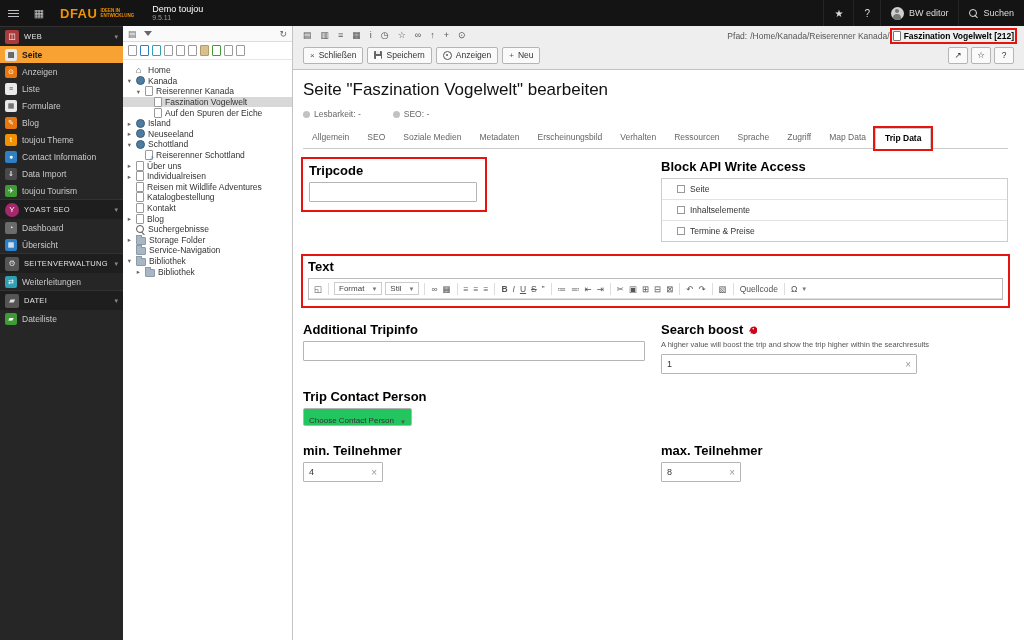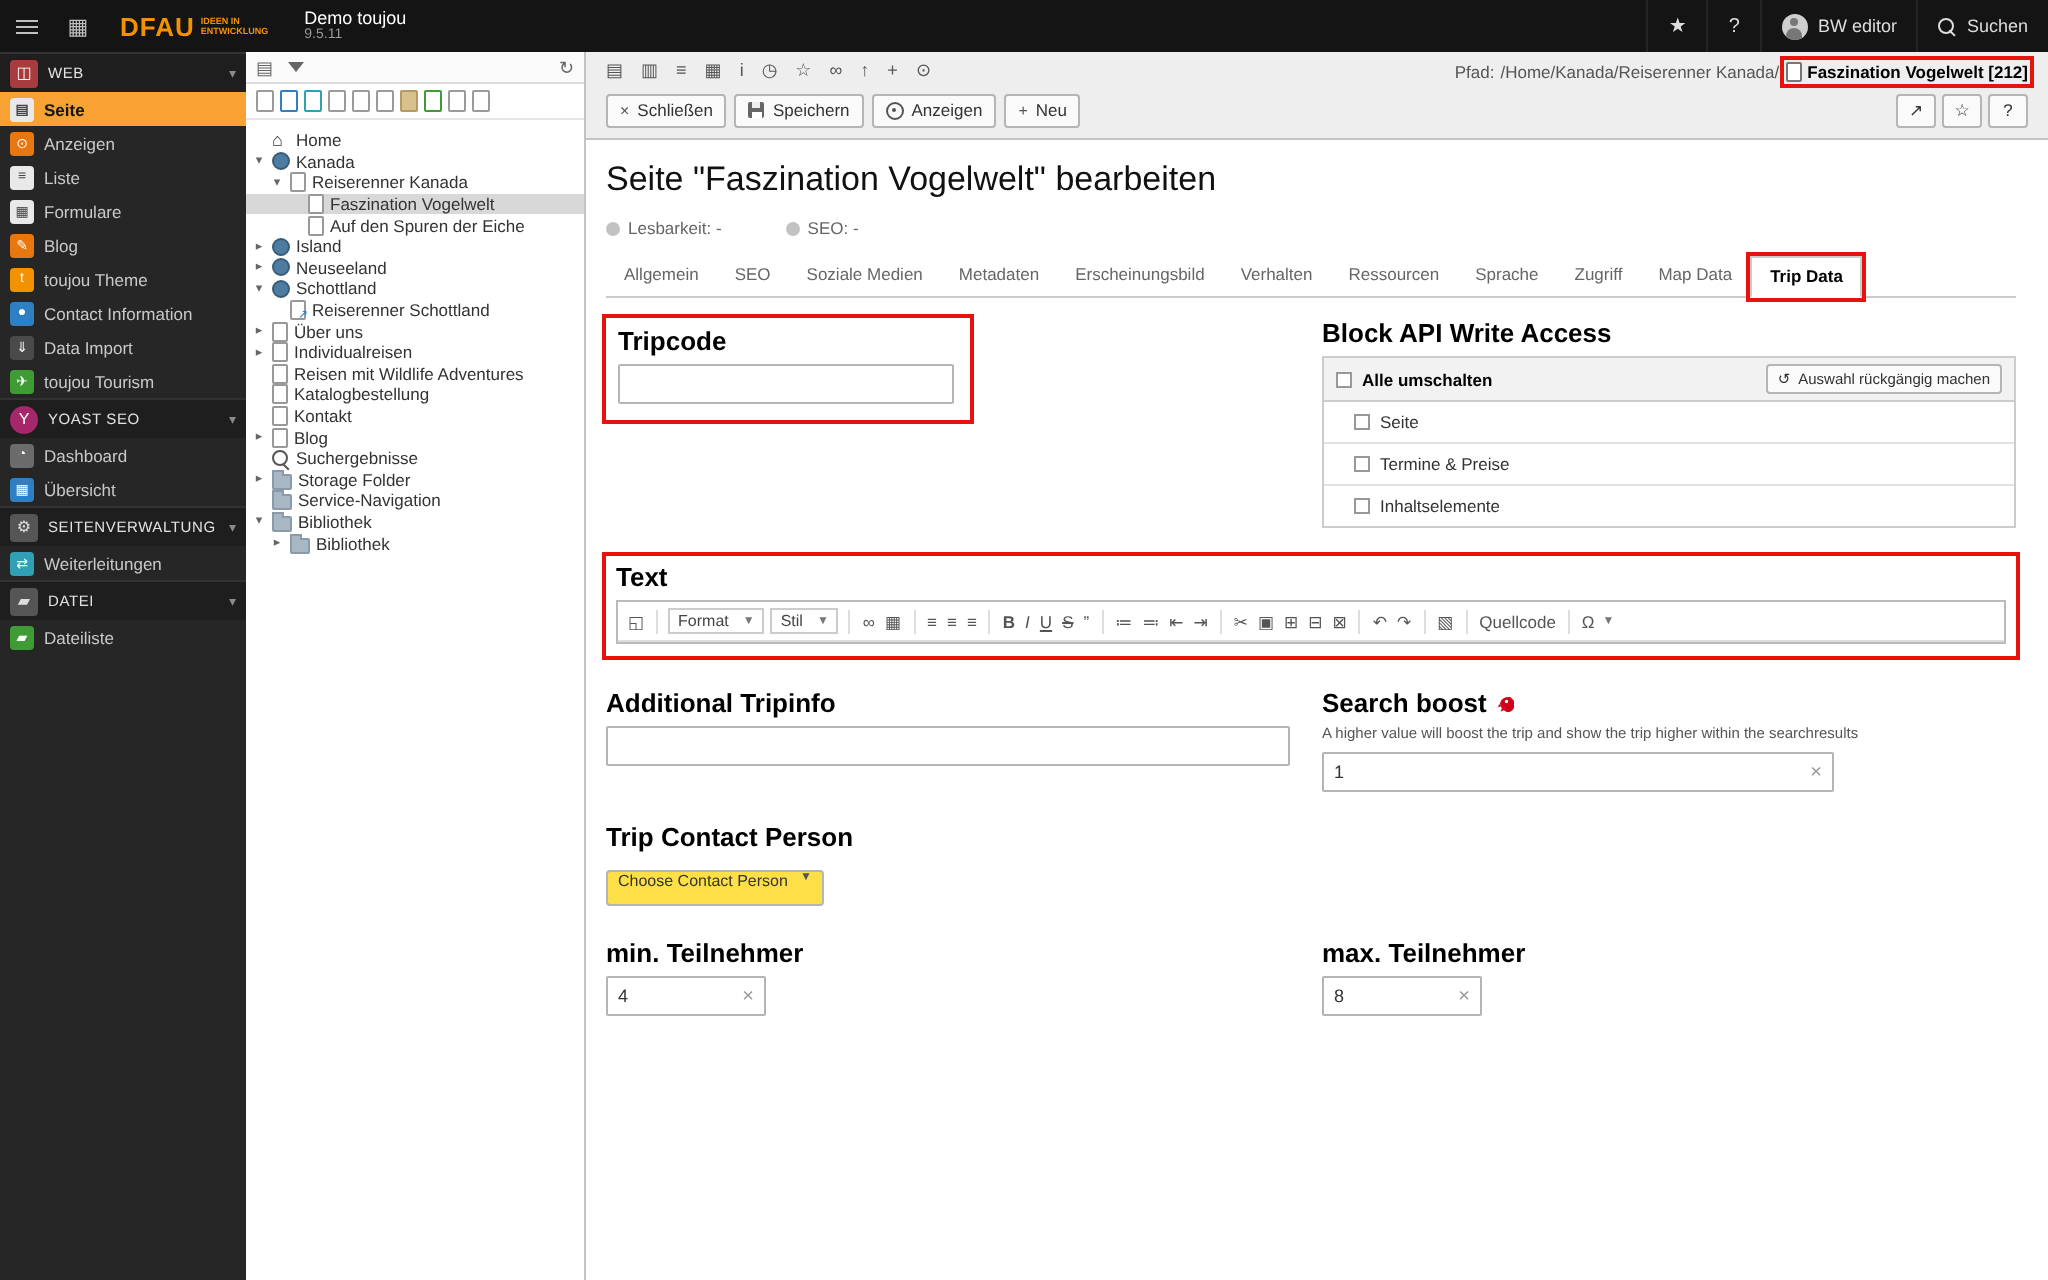--- a/index.html
+++ b/index.html
@@ -134,21 +134,21 @@
 .rt-dd{border:1px solid #ccc;background:#fff;padding:1px 4px;display:flex;align-items:center;gap:7px;font-size:8px;color:#444}
 .rt-dd .c{font-size:6px;color:#777}
 .rt-sep{width:1px;height:12px;background:#ddd;margin:0 2px}
 .rte-body{height:158px;padding:8px 8px 0;font-size:11px;color:#3e76bb;position:relative}
 .rte-resize{position:absolute;right:2px;bottom:1px;font-size:8px;color:#999}
 .row3{margin-top:16px}
 .tf-tripinfo{width:342px}
 .boost-help{font-size:7.5px;color:#555;margin:-1px 0 5px}
 .tf-boost{width:256px}
 .row4{margin-top:15px}
-.select{height:18px;border:1px solid #b5b5b5;border-radius:2px;background:#fde047;display:inline-flex;align-items:flex-start;gap:6px;font-size:8px;color:#333;padding:0 5px}
+.select{height:18px;border:1px solid #b5b5b5;border-radius:2px;background:#22c55e;display:inline-flex;align-items:flex-end;gap:6px;font-size:8px;color:#333;padding:0 5px}
 .select .c{font-size:6px;color:#555}
 .row5{margin-top:16px}
 .tf-small{width:80px}
 </style>
 </head>
 <body>
 
 <div class="topbar">
   <div class="tb-btn">
       <span class="hamburger"></span>
@@ -474,39 +474,31 @@
           <div class="flabel">Tripcode</div>
           <div class="tf">
               <span></span>
             </div>
         </div>
       </div>
 
       <div>
         <div class="flabel">Block API Write Access</div>
         <div class="panel">
-          <div class="panel-h">
-            <span class="cb"></span>
-            <span>Alle umschalten</span>
-            <button class="btn">
-                <span>↺</span>
-                <span>Auswahl rückgängig machen</span>
-              </button>
-          </div>
           <div class="cbrow">
               <span class="cb"></span>
               <span>Seite</span>
             </div>
           <div class="cbrow">
               <span class="cb"></span>
-              <span>Termine &amp; Preise</span>
+              <span>Inhaltselemente</span>
             </div>
           <div class="cbrow">
               <span class="cb"></span>
-              <span>Inhaltselemente</span>
+              <span>Termine &amp; Preise</span>
             </div>
         </div>
       </div>
 
       <div class="span2">
         <div class="annot-text">
           <div class="flabel">Text</div>
           <div class="rte">
             <div class="rte-bar">
               <span class="rt">◱</span>

